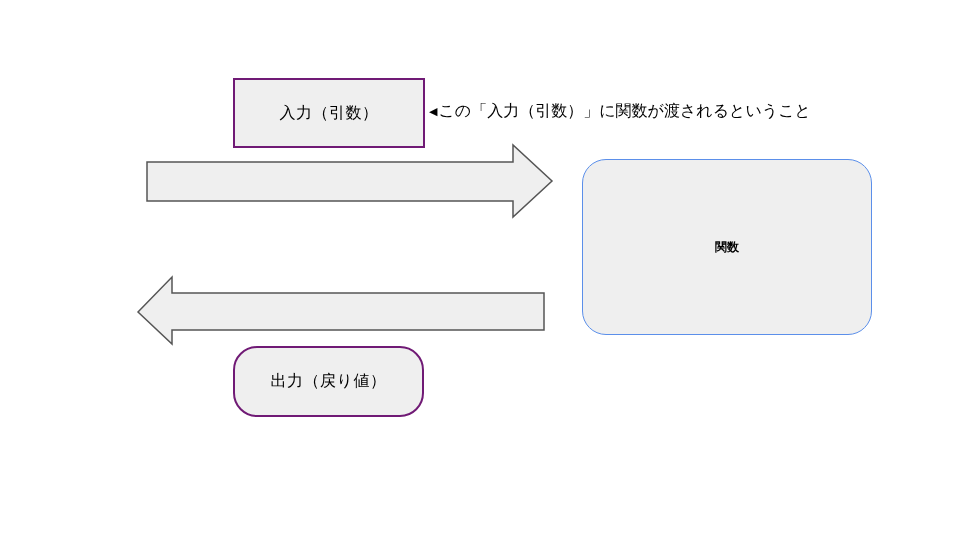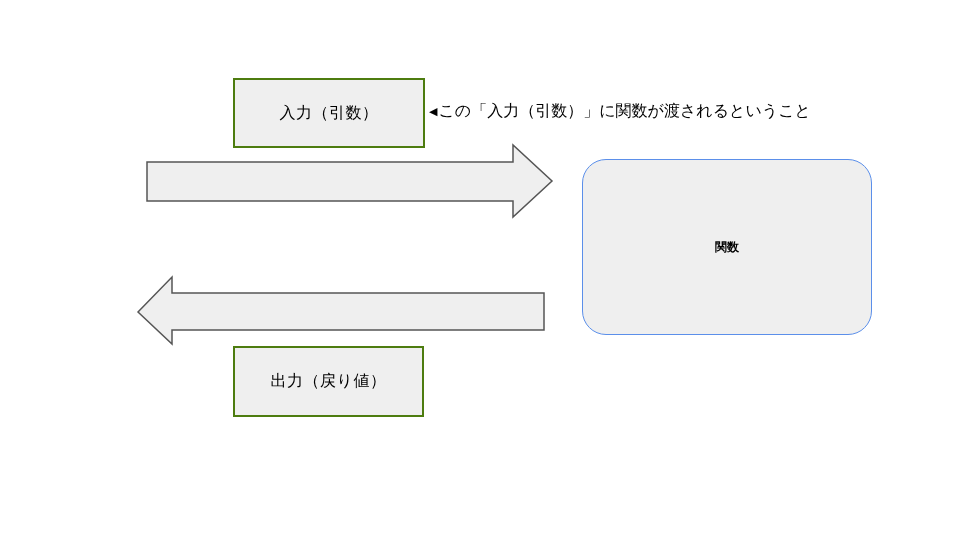--- a/index.html
+++ b/index.html
@@ -12,39 +12,40 @@
     width: 960px;
     height: 540px;
     background: #FFFFFF;
     overflow: hidden;
     font-family: "Liberation Sans", "DejaVu Sans", sans-serif;
     color: #000000;
   }
   .io-box {
     position: absolute;
     background: #EFEFEF;
-    border: 2px solid #4d7c0f;
+    border: 2px solid #701a75;
     display: flex;
     align-items: center;
     justify-content: center;
     font-size: 16px;
     letter-spacing: 0.5px;
     box-sizing: border-box;
   }
   .input-box {
     left: 233px;
     top: 78px;
     width: 192px;
     height: 70px;
   }
   .output-box {
     left: 233px;
     top: 346px;
     width: 191px;
     height: 71px;
+    border-radius: 24px;
   }
   .annotation {
     position: absolute;
     left: 429px;
     top: 101px;
     height: 20px;
     display: flex;
     align-items: center;
     font-size: 16px;
     white-space: nowrap;

